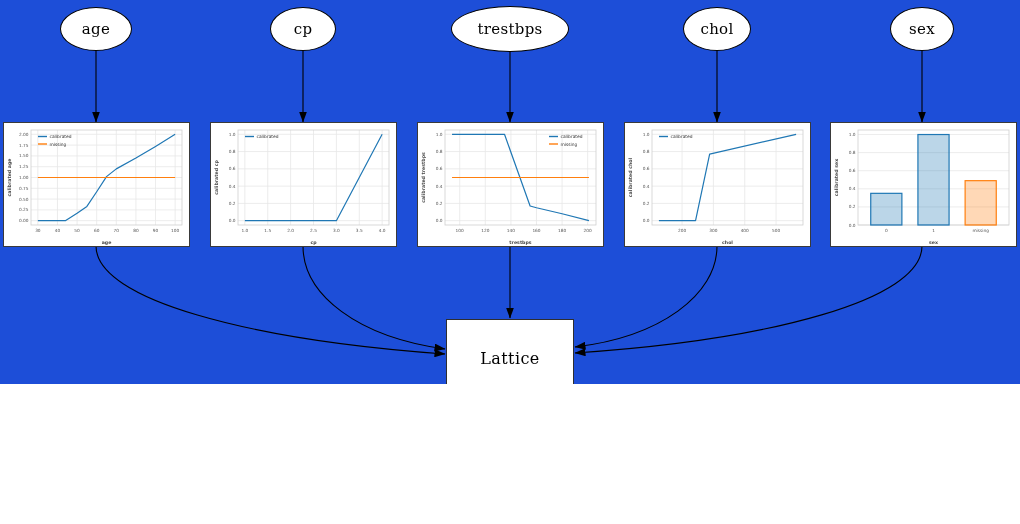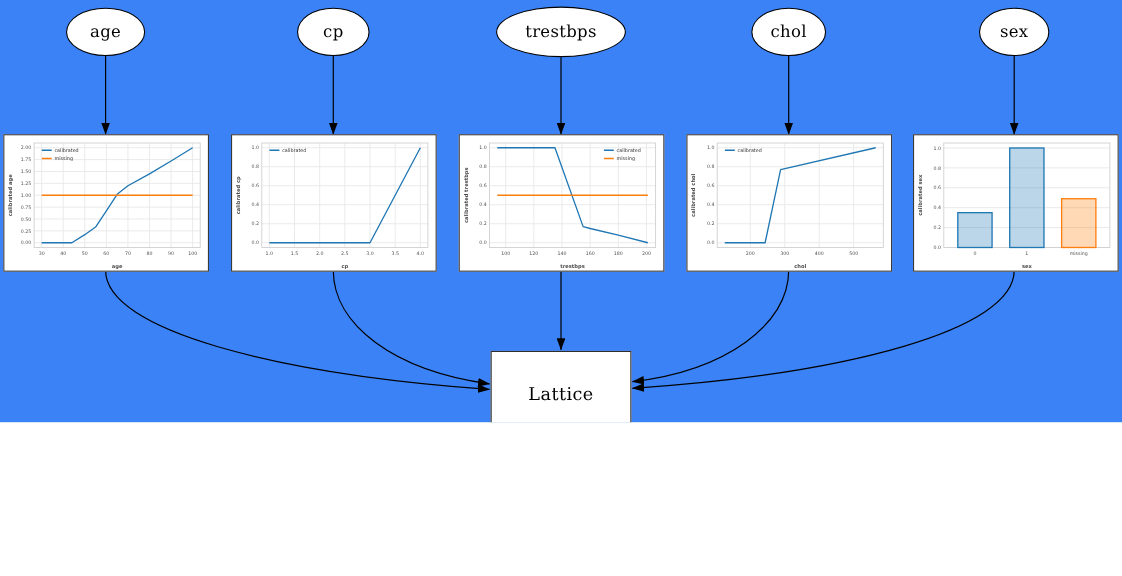--- a/index.html
+++ b/index.html
@@ -1,17 +1,17 @@
 <!DOCTYPE html>
 <html><head>
 <meta charset="utf-8">
 <style>
   html,body { margin:0; padding:0; background:#ffffff; }
   .canvas {
-    position:relative; width:1020px; height:384px; background:#3b82f6;
+    position:relative; width:1020px; height:384px; background:#1d4ed8;
     font-family:"DejaVu Serif", serif; overflow:hidden;
   }
   .edges-layer { position:absolute; left:0; top:0; width:1020px; height:524px; pointer-events:none; }
   .node {
     position:absolute; box-sizing:border-box;
     border:1px solid #000; border-radius:50%; background:#fff;
     display:flex; align-items:center; justify-content:center;
     font-size:15px; color:#000; letter-spacing:0.3px;
   }
   .rect-node {

